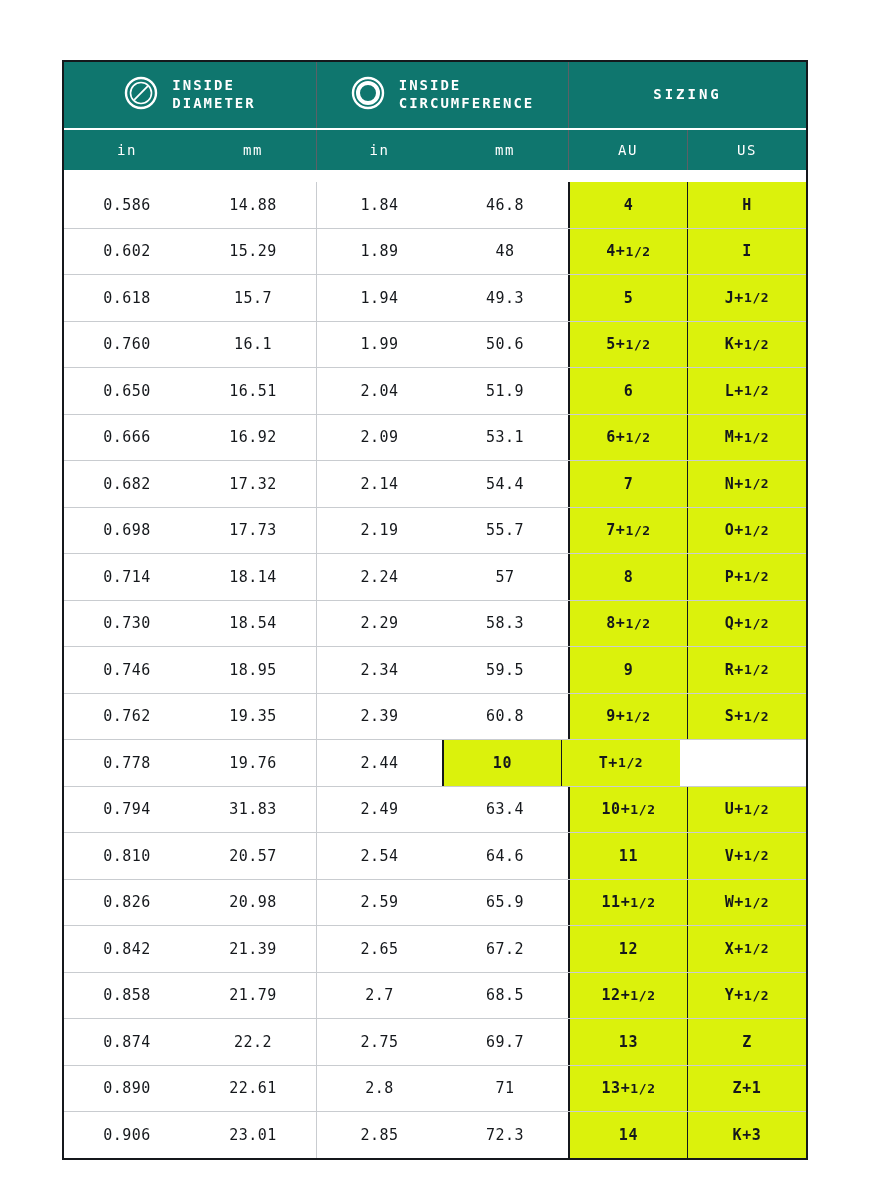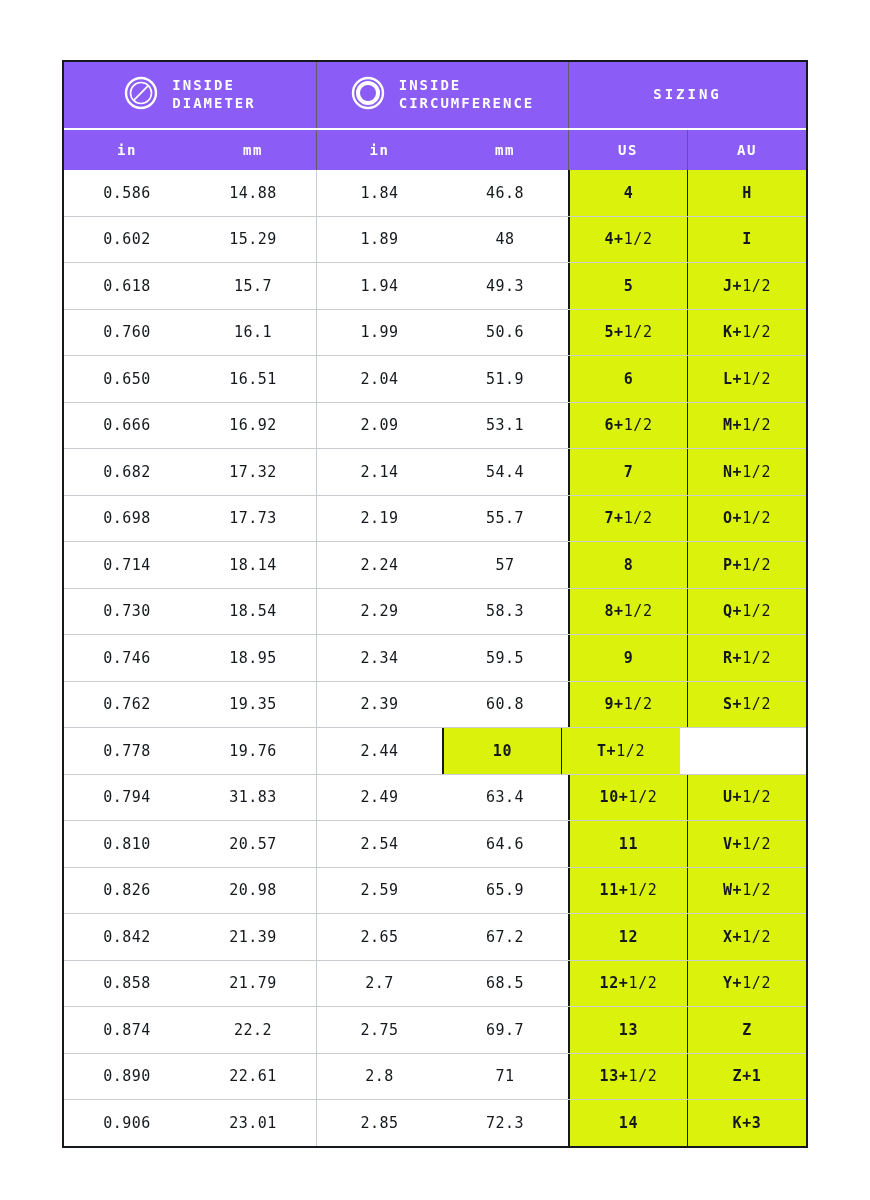--- a/index.html
+++ b/index.html
@@ -25,21 +25,21 @@
   }
   .table-wrap {
     width: 746px;
     border: 2px solid #15181c;
     box-sizing: border-box;
     background: #ffffff;
   }
 
   
   .thead {
-    background: #8b5cf6;
+    background: #0f766e;
     color: #ffffff;
   }
   .hrow-top {
     display: flex;
     height: 66px;
     align-items: stretch;
   }
   .hcell-group {
     display: flex;
     align-items: center;
@@ -69,34 +69,34 @@
     display: flex;
     height: 40px;
     align-items: stretch;
     border-top: 2px solid #ffffff;
   }
   .hsub {
     display: flex;
     align-items: center;
     justify-content: center;
     font-size: 14px;
-    font-weight: bold;
+    font-weight: normal;
     letter-spacing: 1.5px;
     box-sizing: border-box;
     color: #ffffff;
   }
   .c1 { width: 126px; }
   .c2 { width: 126px; }
   .c3 { width: 126px; border-left: 1px solid #5b6066; }
   .c4 { width: 126px; }
   .c5 { width: 119px; border-left: 1px solid #5b6066; }
   .c6 { width: 119px; border-left: 1px solid #5b6066; }
 
   
-  .tbody { display: block; }
+  .tbody { display: block; margin-top: 12px; }
   .row {
     display: flex;
     height: 45.5px;
     align-items: stretch;
     border-bottom: 1px solid #c9ccd0;
   }
   .row:last-child { border-bottom: none; }
   .cell {
     display: flex;
     align-items: center;
@@ -107,21 +107,21 @@
     color: #15181c;
   }
   .cell.sep { border-left: 1px solid #c9ccd0; }
   .cell.sizing {
     background: #dbf20c;
     font-weight: bold;
     letter-spacing: 0.6px;
   }
   .cell.sizing.sep { border-left: 1px solid #15181c; }
   .sizecol-start { border-left: 2px solid #15181c; }
-  .frac { font-size: 15px; font-weight: normal; }
+  .frac { font-size: 13px; font-weight: bold; }
 </style>
 </head>
 <body>
 
 <div class="page">
   <div class="table-wrap">
 
     <div class="thead">
       <div class="hrow-top">
 
@@ -152,22 +152,22 @@
           <span class="grp-label center">SIZING</span>
         </div>
 
       </div>
 
       <div class="hrow-sub">
         <div class="hsub c1">in</div>
         <div class="hsub c2">mm</div>
         <div class="hsub c3">in</div>
         <div class="hsub c4">mm</div>
+        <div class="hsub c6">AU</div>
         <div class="hsub c5">US</div>
-        <div class="hsub c6">AU</div>
       </div>
     </div>
 
     <div class="tbody" id="tbody">
         <div class="row">
           <div class="cell c1">0.586</div>
           <div class="cell c2">14.88</div>
           <div class="cell c3 sep">1.84</div>
           <div class="cell c4">46.8</div>
           <div class="cell c5 sizing sizecol-start">4</div>

